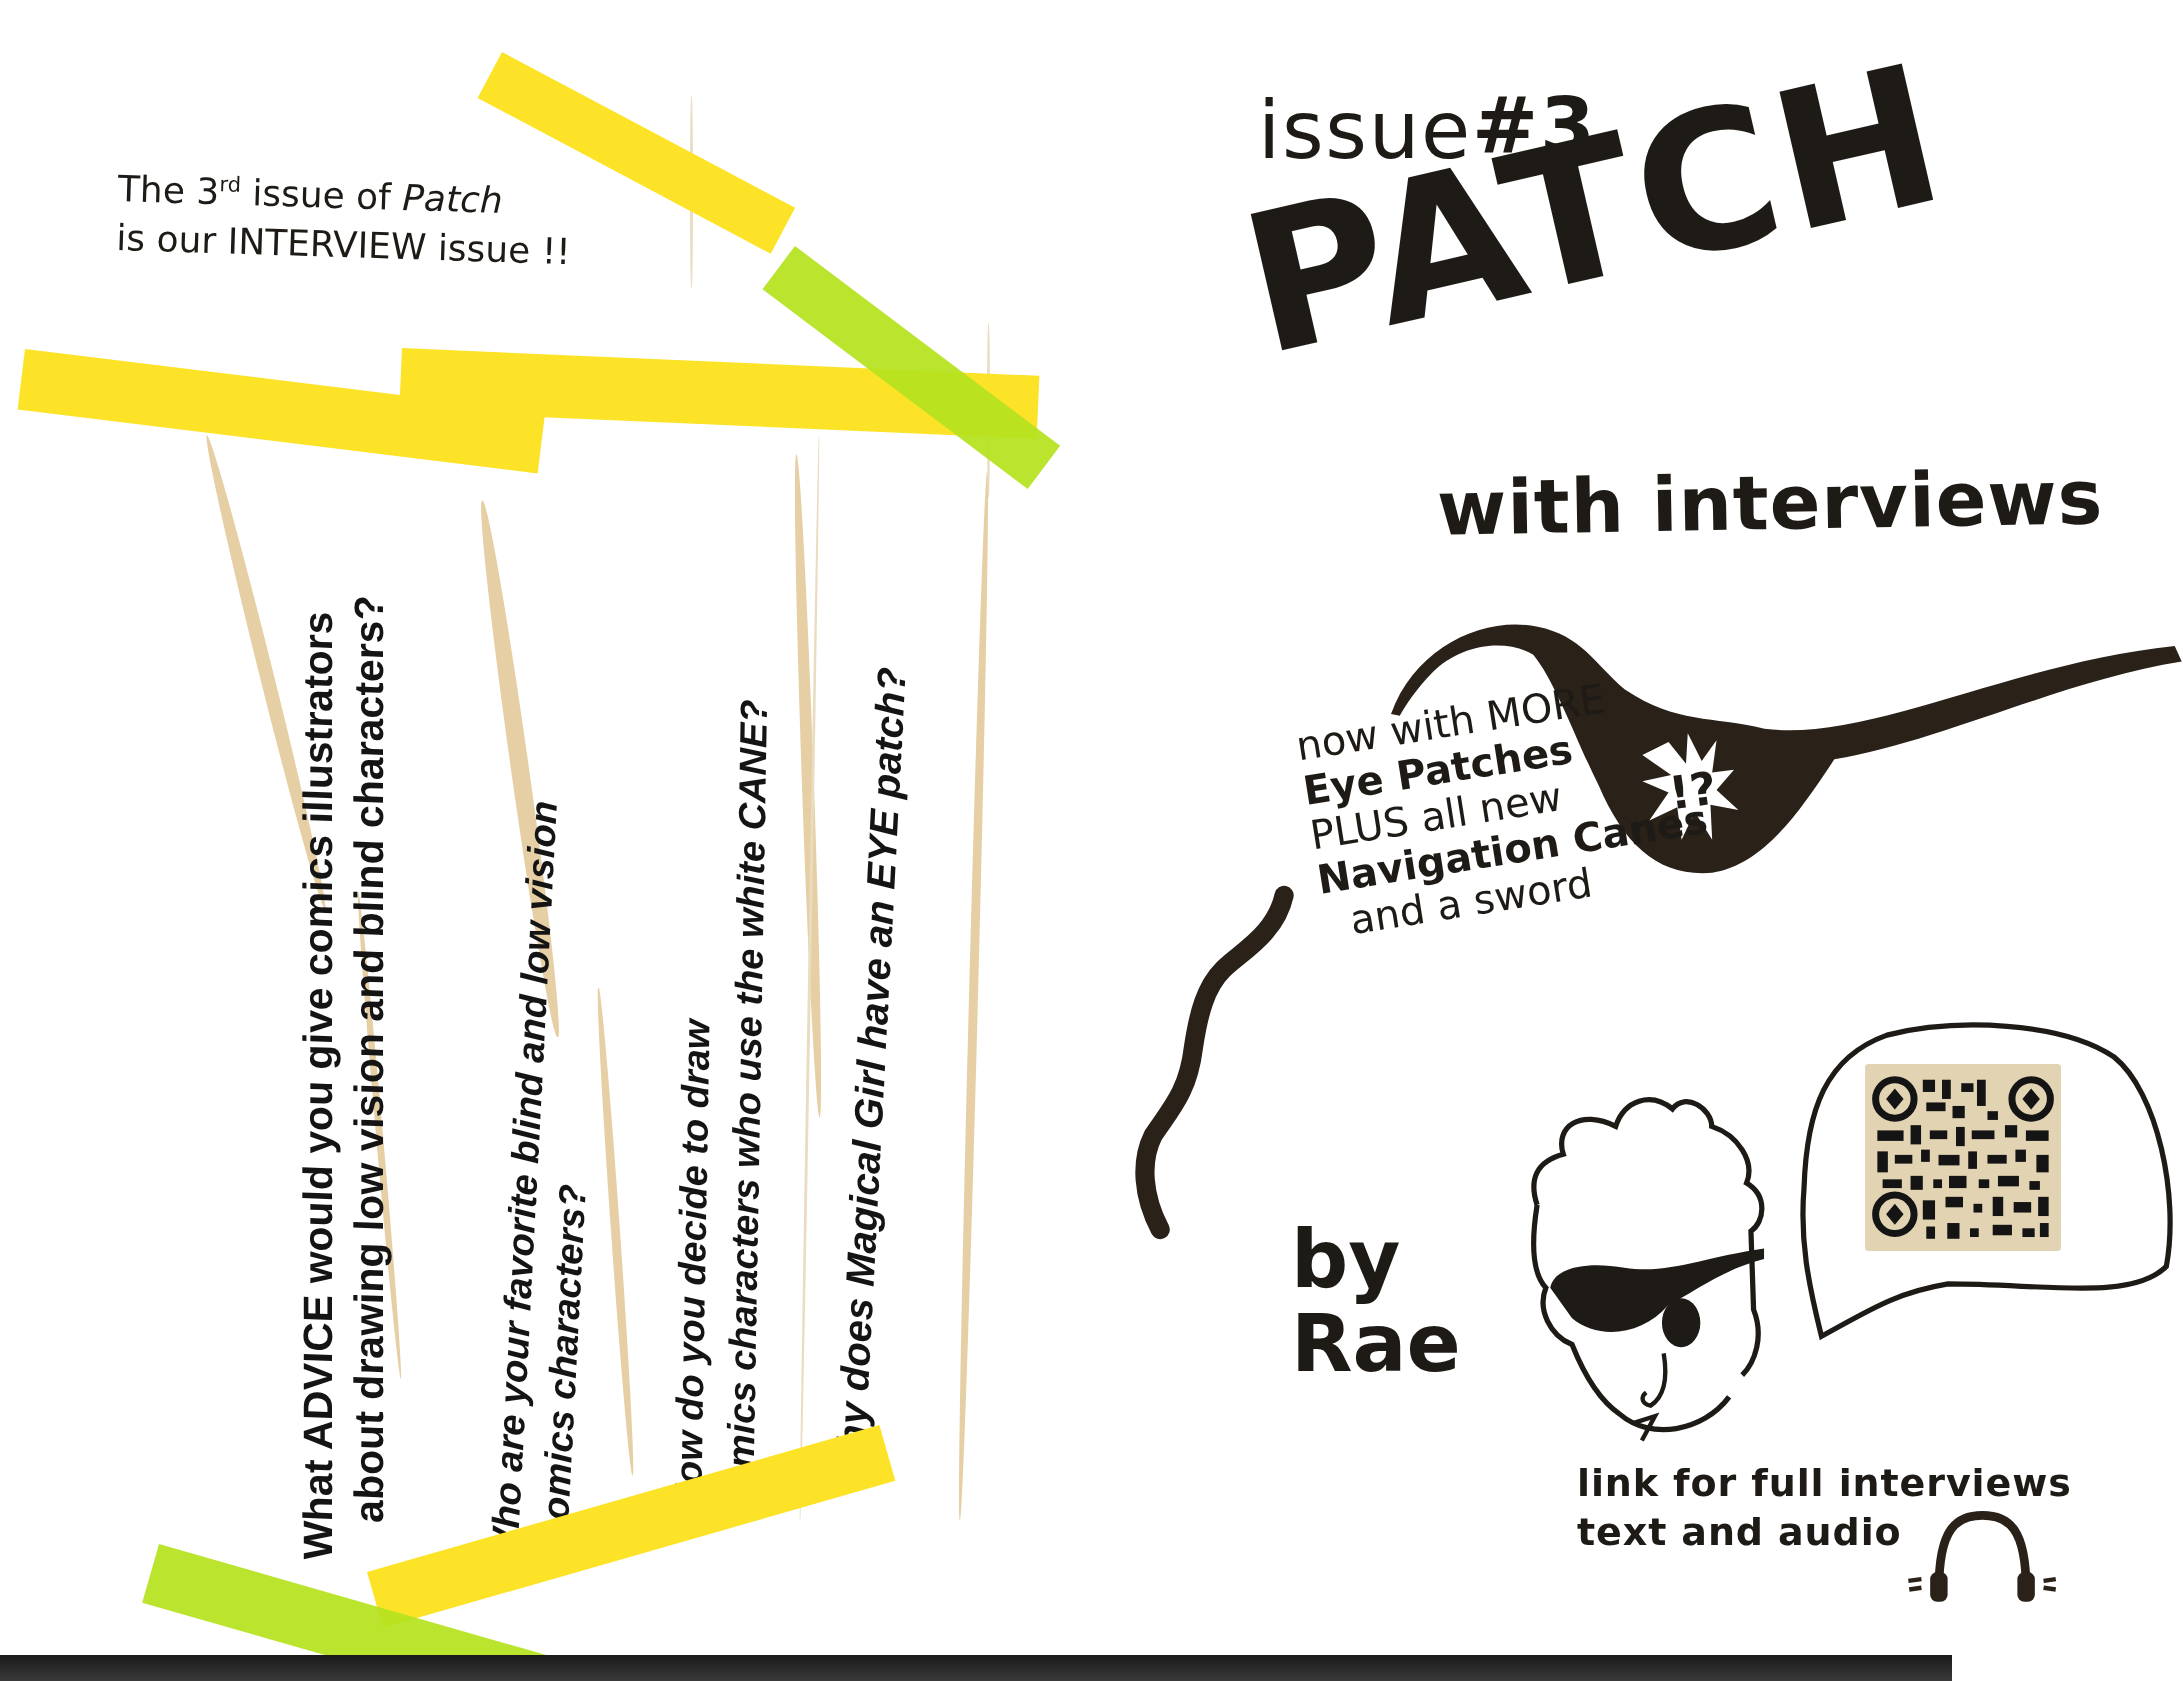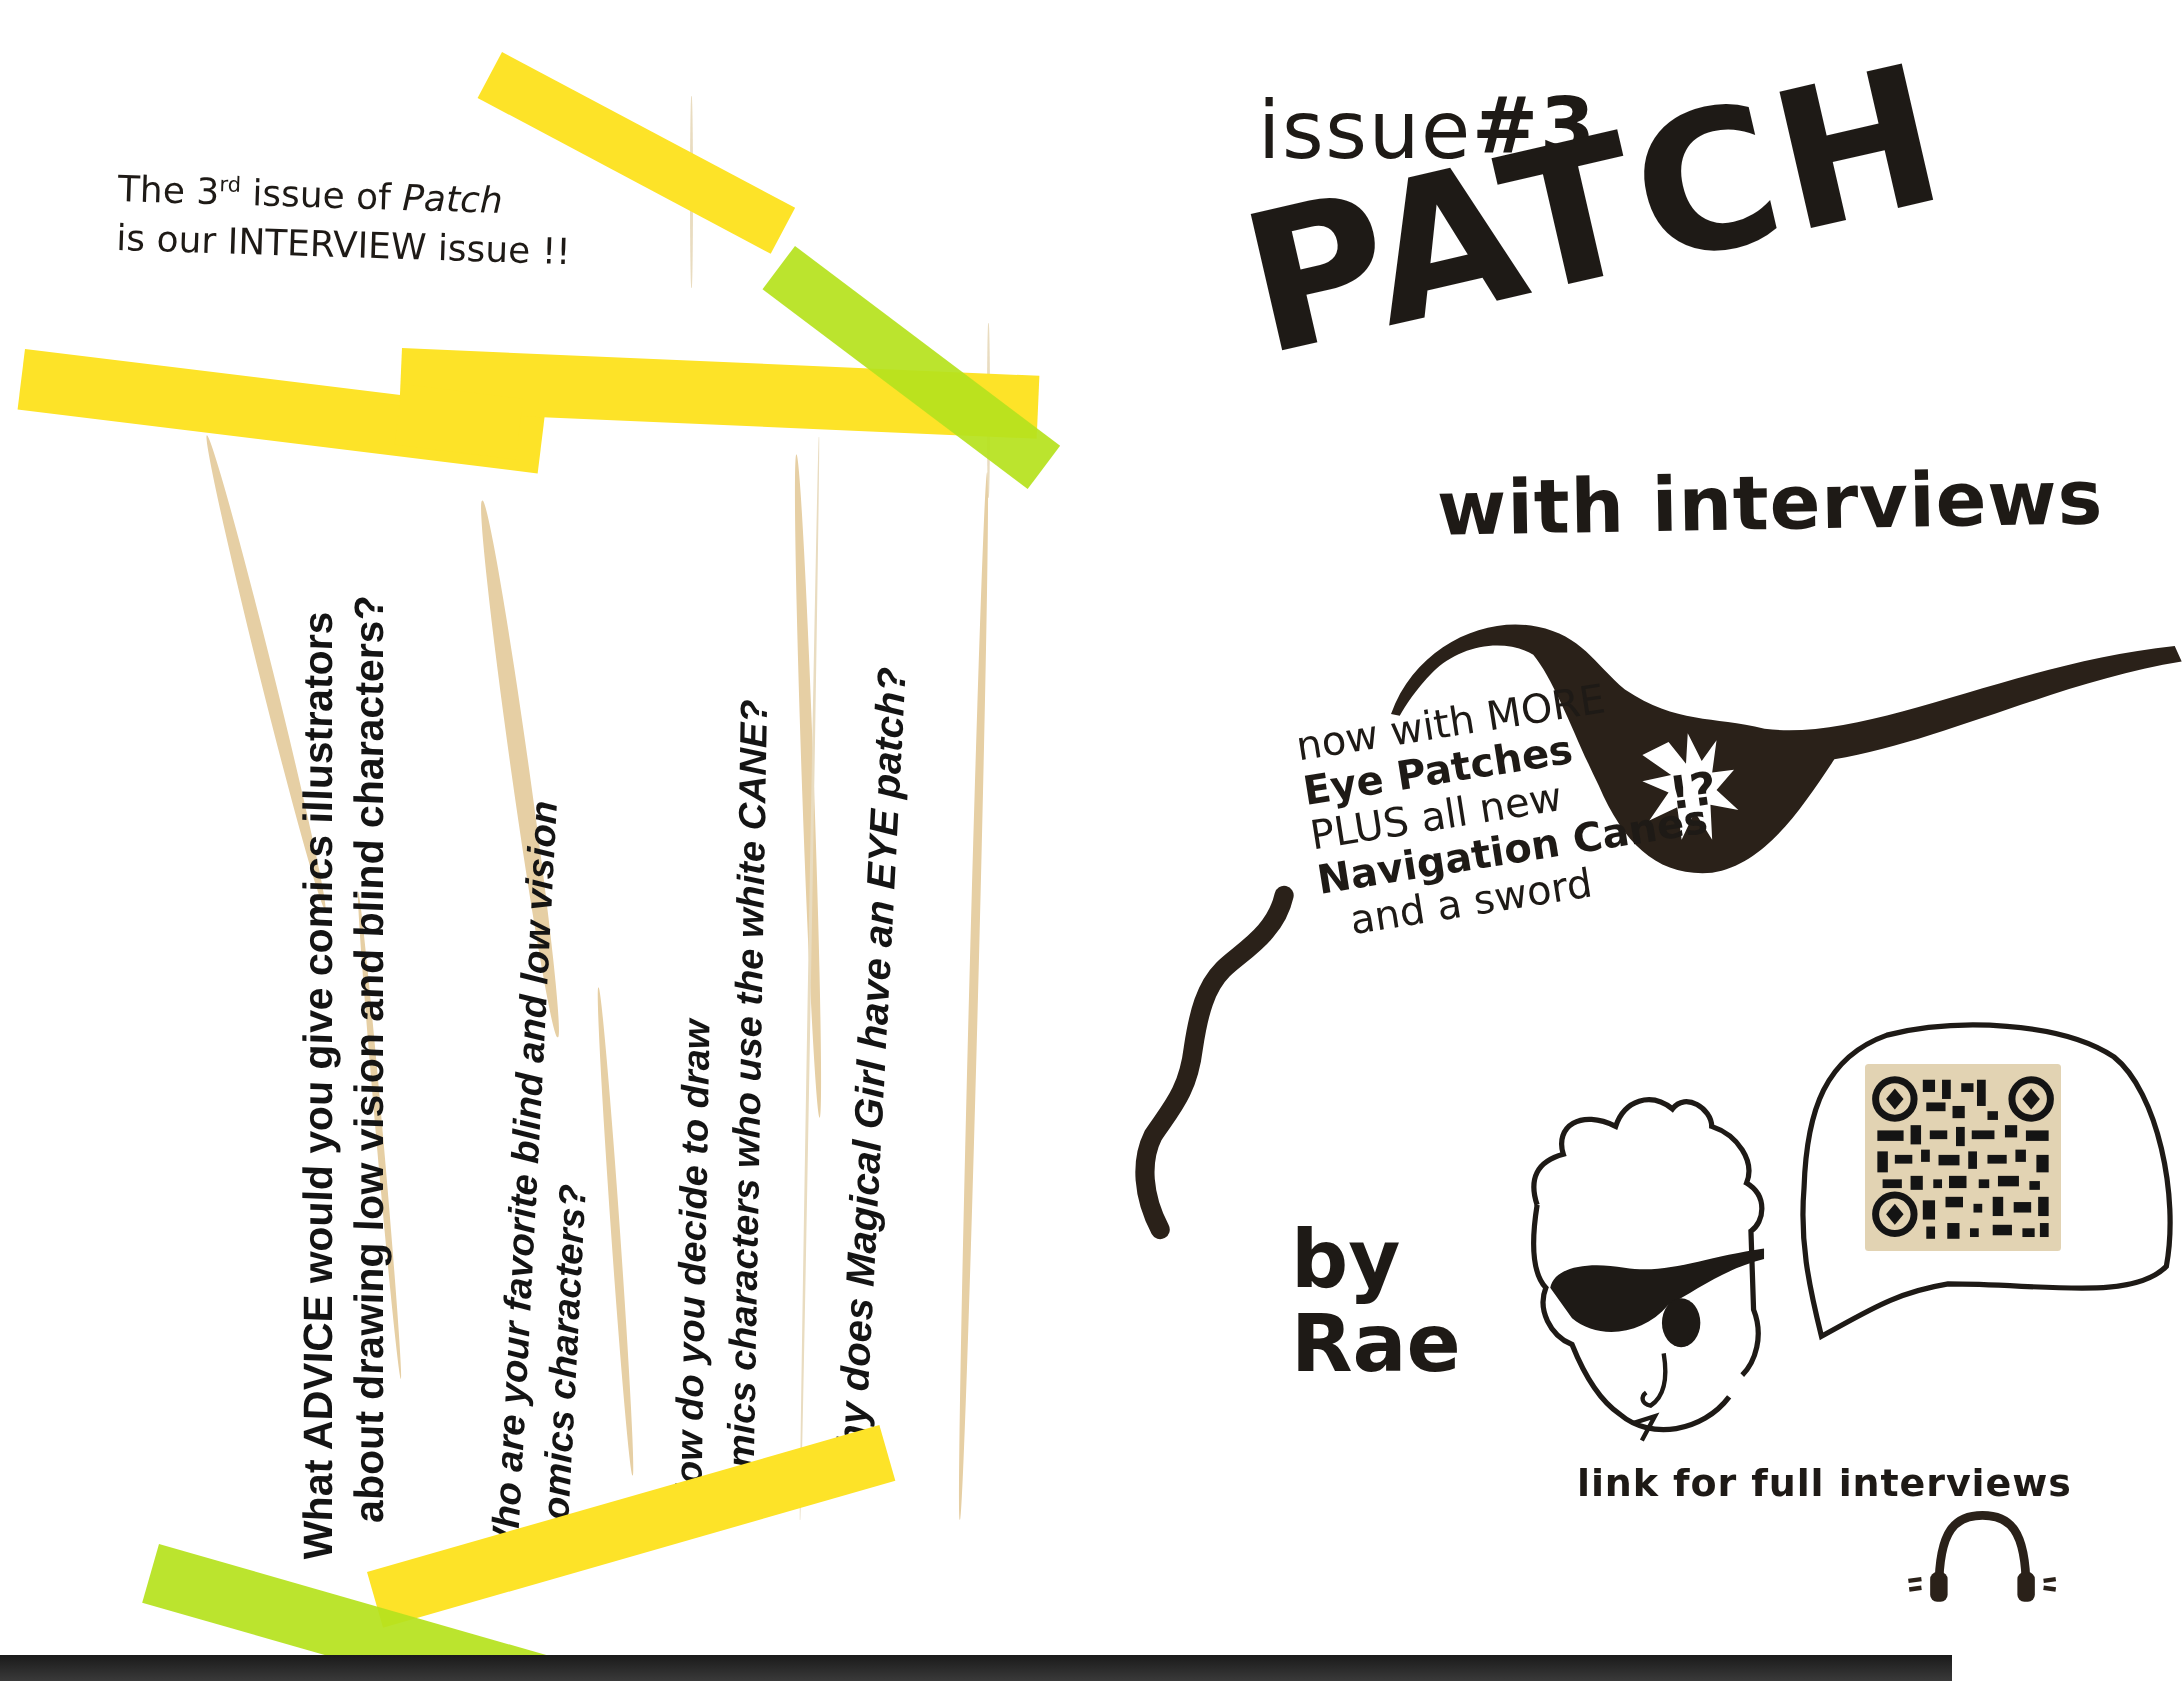--- a/index.html
+++ b/index.html
@@ -190,20 +190,21 @@
           <rect x="120" y="188" width="10" height="10"></rect>
           <rect x="146" y="184" width="22" height="12"></rect>
           <rect x="180" y="188" width="14" height="10"></rect>
           <rect x="200" y="182" width="10" height="16"></rect>
       </g>
     </svg>
   </div>
 
   <div class="abs hand link-text">
     <div>link for full interviews</div>
+    <div>text and audio</div>
   </div>
 
   <svg class="abs" style="left:1904px;top:1511px;" width="157" height="96" viewBox="0 0 180 110">
     <path d="M40 90 C 40 20, 60 5, 90 5 C 120 5, 140 20, 140 90" stroke="#2a2119" stroke-width="10" fill="none"></path>
     <rect x="30" y="70" width="20" height="34" rx="8" fill="#2a2119"></rect>
     <rect x="130" y="70" width="20" height="34" rx="8" fill="#2a2119"></rect>
     <path d="M5 80 L 20 78 M 6 90 L 20 88" stroke="#2a2119" stroke-width="5"></path>
     <path d="M160 80 L 174 78 M 160 88 L 174 90" stroke="#2a2119" stroke-width="5"></path>
   </svg>
 </div>

